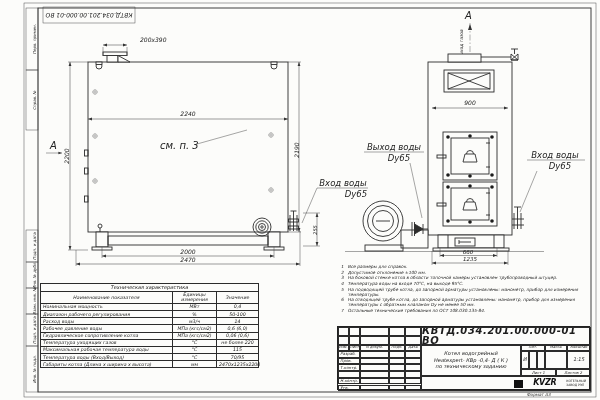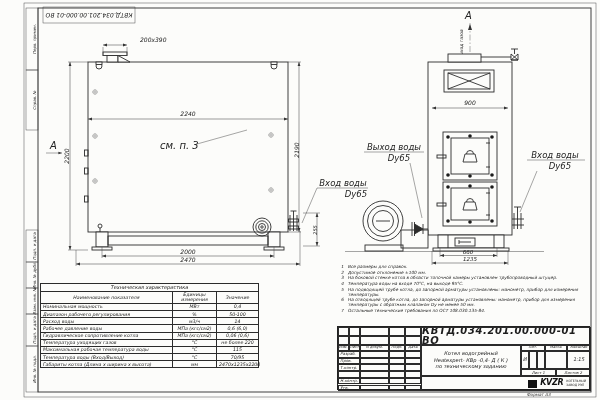--- a/index.html
+++ b/index.html
@@ -38,21 +38,21 @@
   .note-num{flex:none;width:6px;text-align:right;}
   
   .tb{left:337px;top:326px;width:253px;height:64px;border:1.2px solid #222;
       background:#fcfcfa;font-style:italic;}
   .tb .doc{font-size:10px;font-weight:bold;letter-spacing:0.6px;}
   .tb .prod{flex-direction:column;font-size:5.1px;text-align:center;gap:1px;}
   .tb .hdr{font-size:3.6px;}
   .tb .sig{font-size:3.9px;justify-content:flex-start;padding-left:1.5px;}
   .tb .val{font-size:5px;}
   .tb .shv{font-size:3.8px;}
-  .logo-row{justify-content:flex-end;gap:3px;padding-right:4px;}
+  .logo-row{justify-content:flex-end;gap:10px;padding-right:4px;}
   .logo-mark{width:9px;height:8px;background:#111;display:inline-block;}
   .logo-txt{font-size:8px;font-weight:bold;font-style:italic;color:#111;letter-spacing:-0.3px;}
   .company{display:flex;flex-direction:column;font-size:3px;line-height:1.15;
            font-style:normal;color:#222;}
   .format{left:527px;top:391.5px;font-size:4.2px;font-style:italic;color:#333;}
 </style>
 </head>
 <body>
 
 <div class="sheet">

